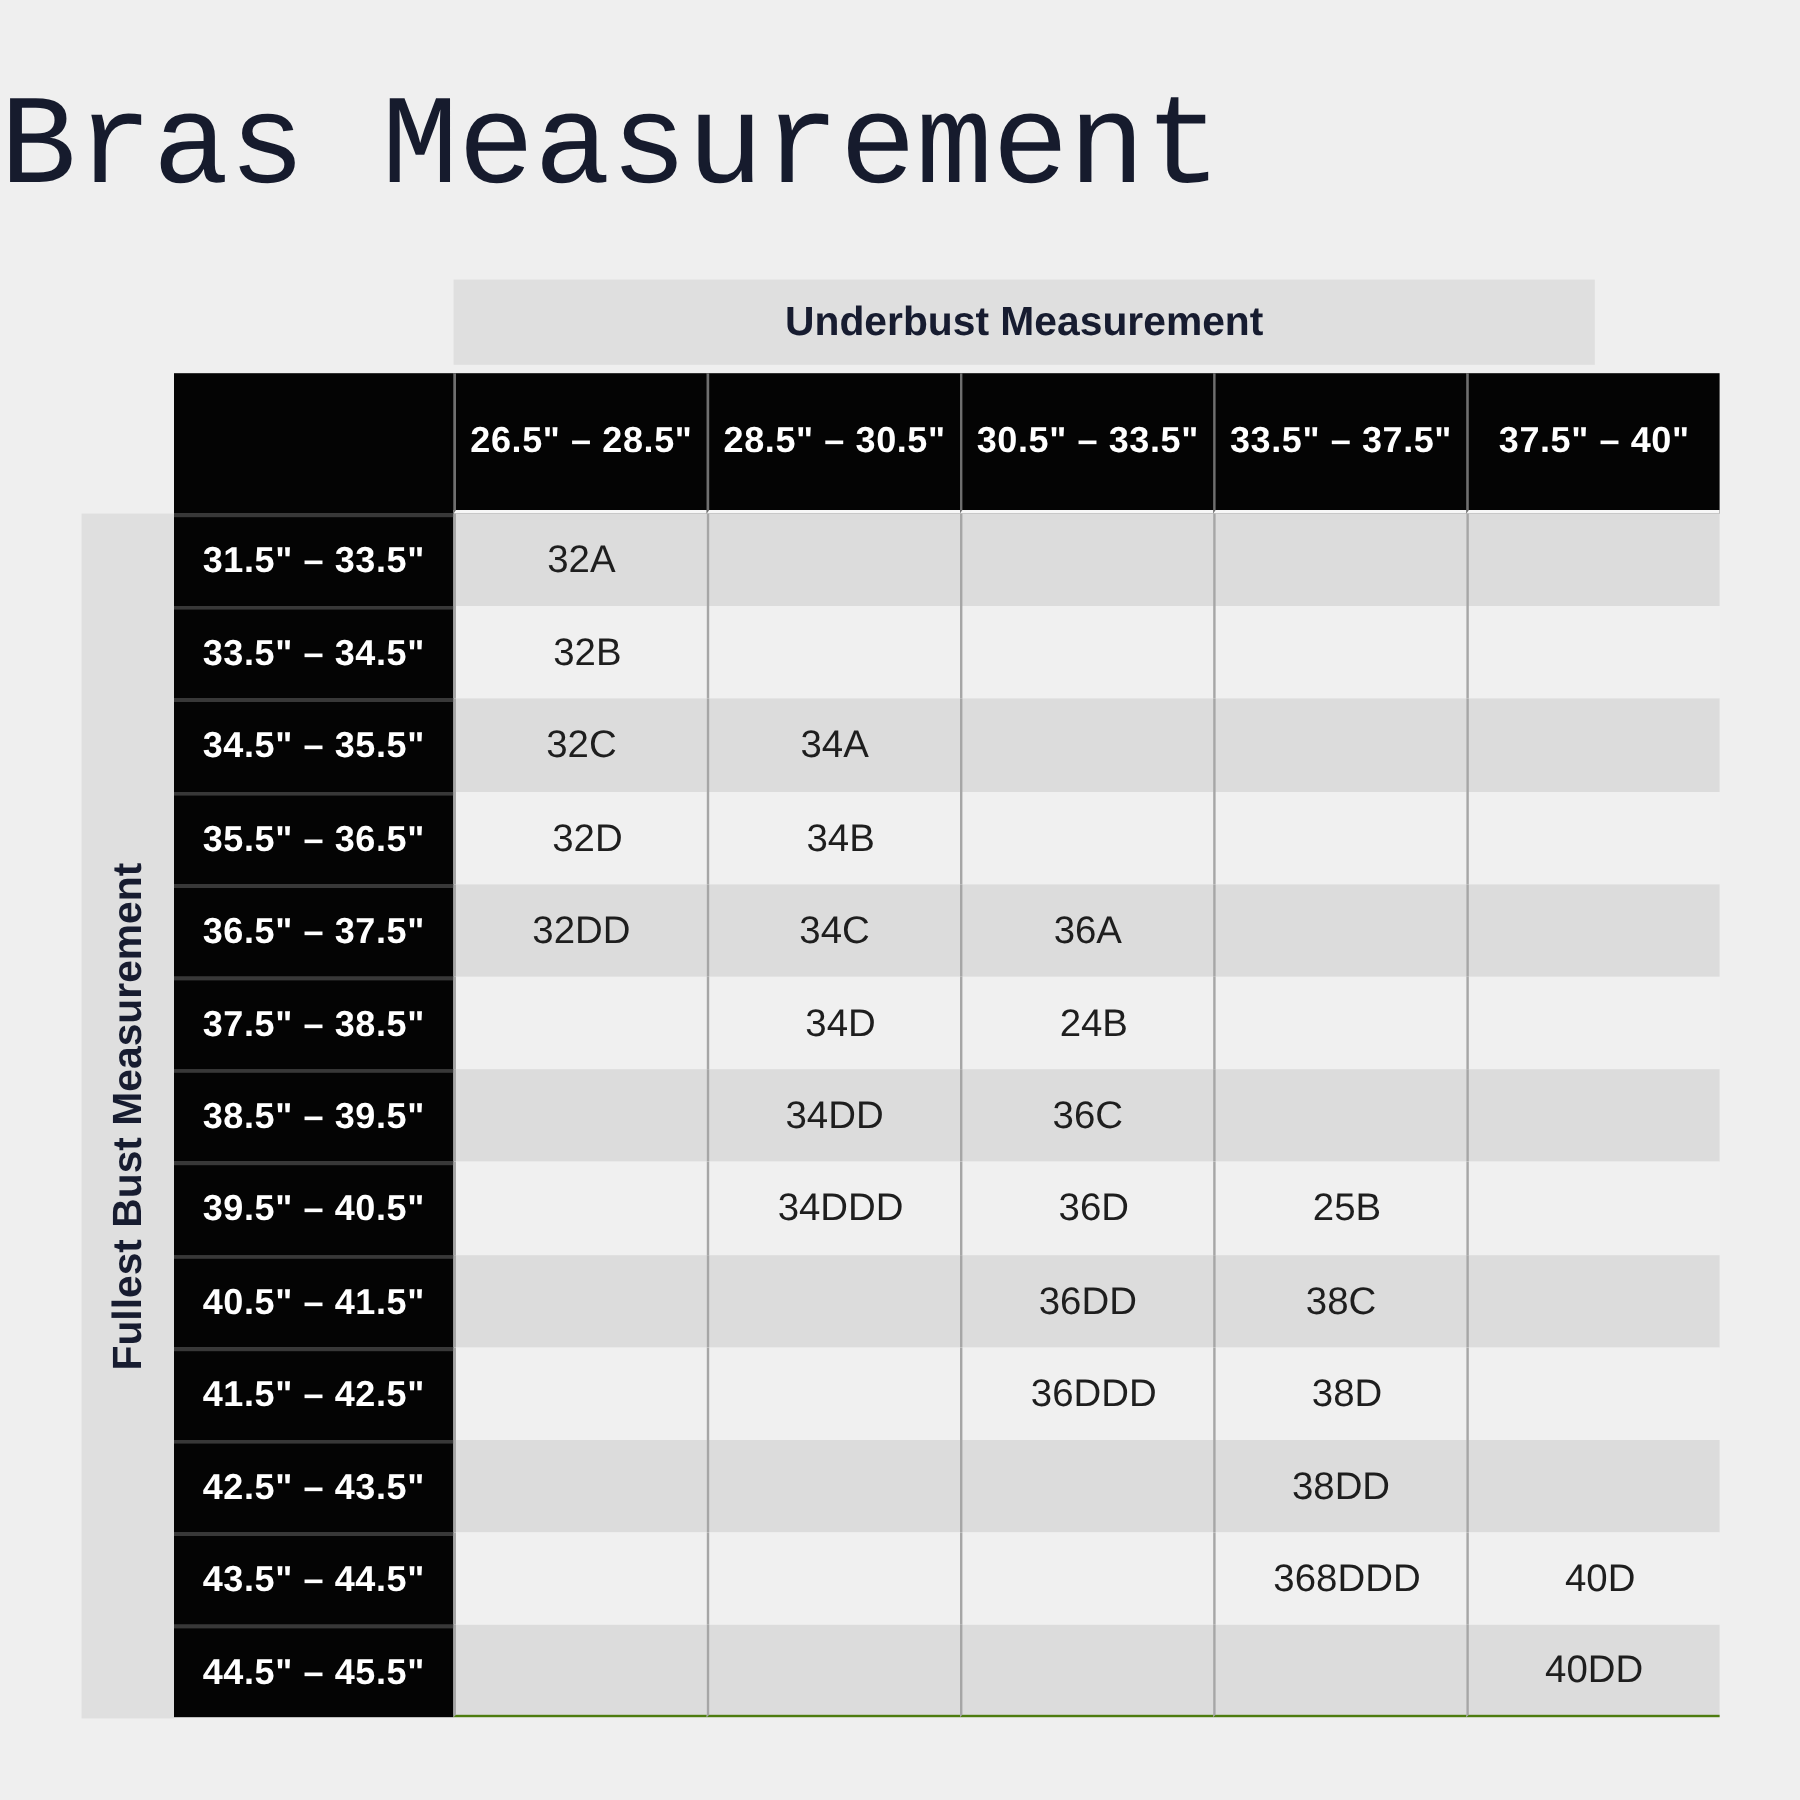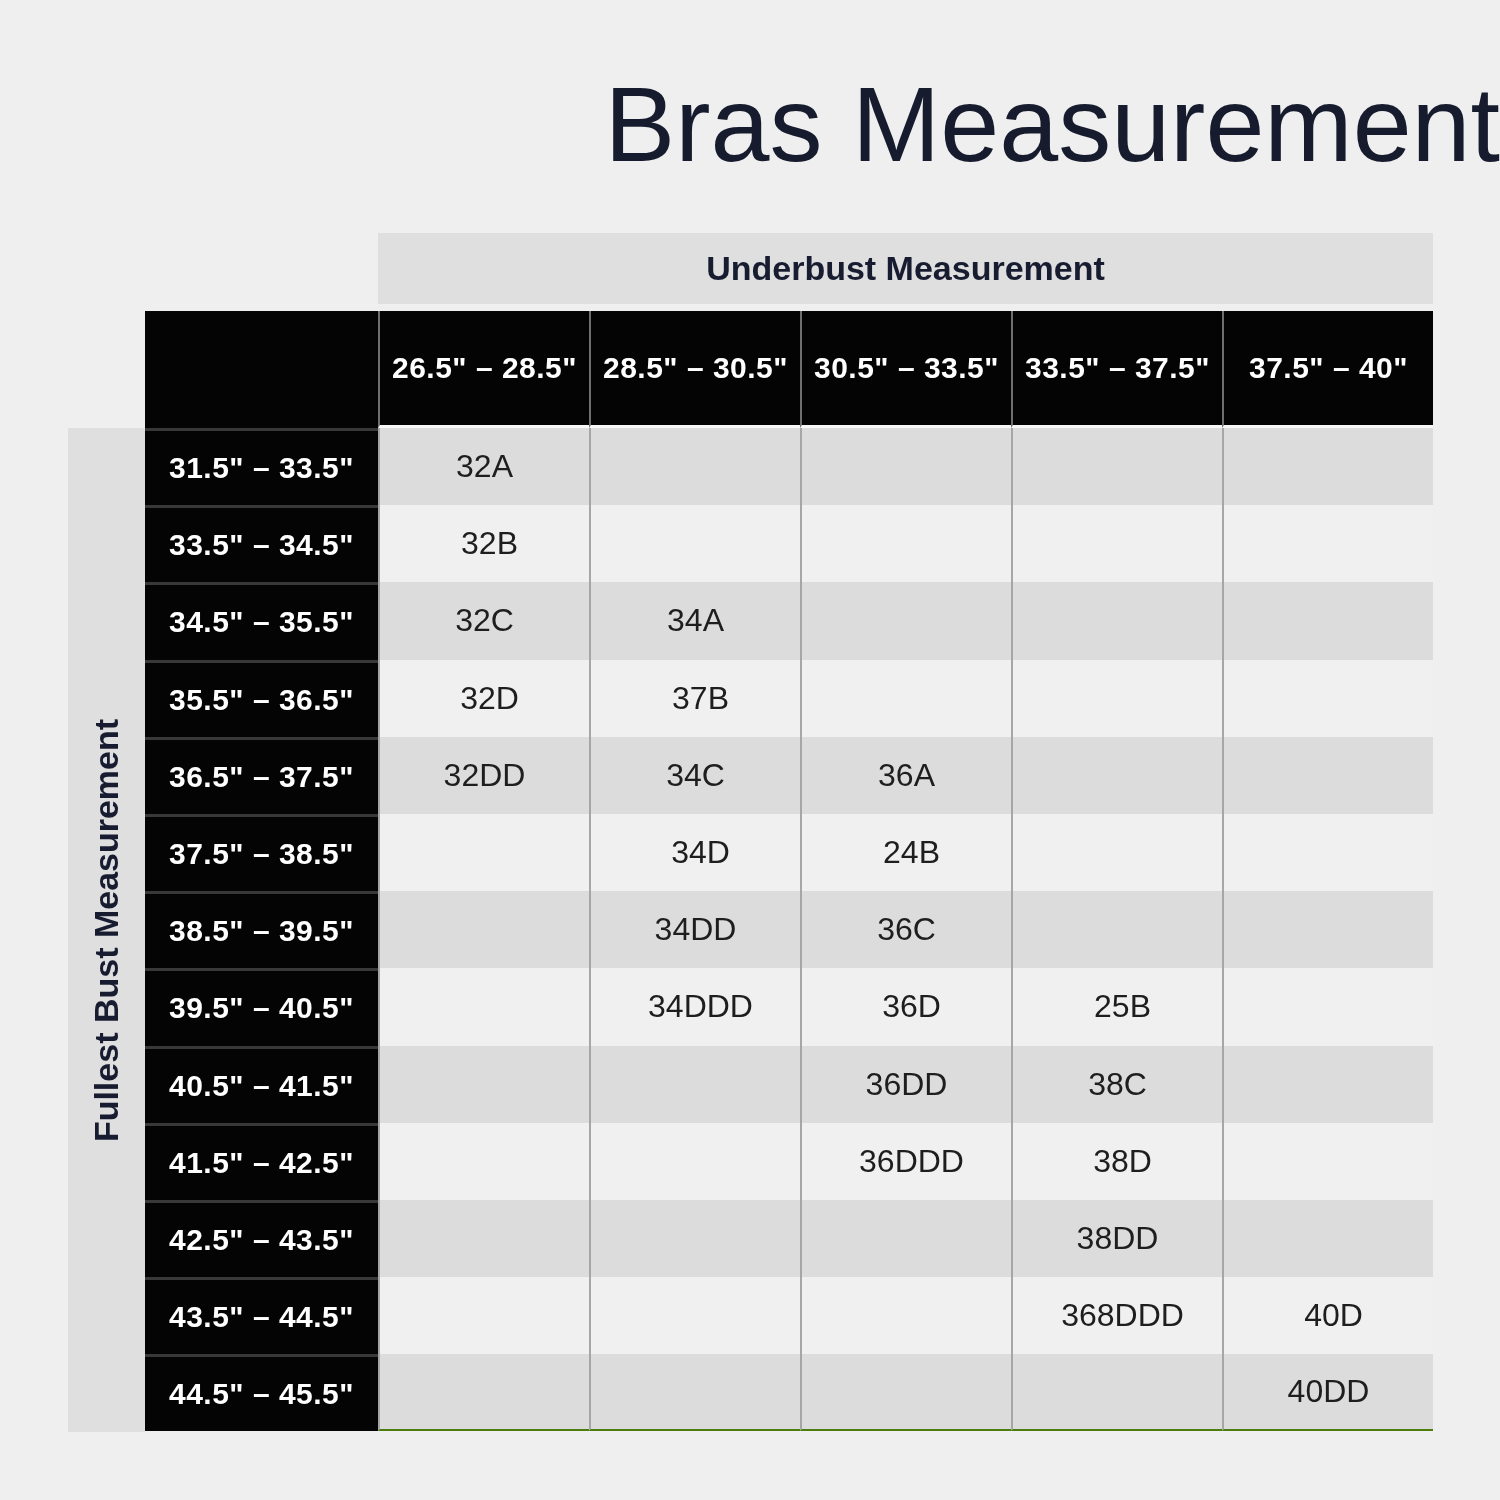--- a/index.html
+++ b/index.html
@@ -3,27 +3,27 @@
 <meta charset="utf-8">
 <style>
   html, body { margin:0; padding:0; }
   body {
     width:1500px; height:1500px; position:relative; overflow:hidden;
     background:#efefef;
     font-family:"Liberation Sans", sans-serif;
   }
   .page-title {
     position:absolute; top:64px; left:0; width:1500px;
-    text-align:right;
-    font-family:Liberation Sans, sans-serif;
+    text-align:left;
+    font-family:Liberation Mono, monospace;
     font-size:106px; font-weight:400; letter-spacing:0px;
     color:#161b2d;
   }
   .underbust-band {
-    position:absolute; left:378px; top:233px; width:1055px; height:71px;
+    position:absolute; left:378px; top:233px; width:951px; height:71px;
     background:#dfdfdf;
     display:flex; align-items:center; justify-content:center;
     font-weight:bold; font-size:34px; color:#171c30;
   }
   .bust-band {
     position:absolute; left:68px; top:428px; width:77px; height:1004px;
     background:#dfdfdf;
     display:flex; align-items:center; justify-content:center;
   }
   .bust-band span {
@@ -88,21 +88,21 @@
     <div class="cell data-cell stripe-light"></div>
     <div class="cell data-cell stripe-light"></div>
     <div class="cell black-cell row-header">34.5" – 35.5"</div>
     <div class="cell data-cell stripe-dark">32C</div>
     <div class="cell data-cell stripe-dark">34A</div>
     <div class="cell data-cell stripe-dark"></div>
     <div class="cell data-cell stripe-dark"></div>
     <div class="cell data-cell stripe-dark"></div>
     <div class="cell black-cell row-header">35.5" – 36.5"</div>
     <div class="cell data-cell stripe-light">32D</div>
-    <div class="cell data-cell stripe-light">37B</div>
+    <div class="cell data-cell stripe-light">34B</div>
     <div class="cell data-cell stripe-light"></div>
     <div class="cell data-cell stripe-light"></div>
     <div class="cell data-cell stripe-light"></div>
     <div class="cell black-cell row-header">36.5" – 37.5"</div>
     <div class="cell data-cell stripe-dark">32DD</div>
     <div class="cell data-cell stripe-dark">34C</div>
     <div class="cell data-cell stripe-dark">36A</div>
     <div class="cell data-cell stripe-dark"></div>
     <div class="cell data-cell stripe-dark"></div>
     <div class="cell black-cell row-header">37.5" – 38.5"</div>

